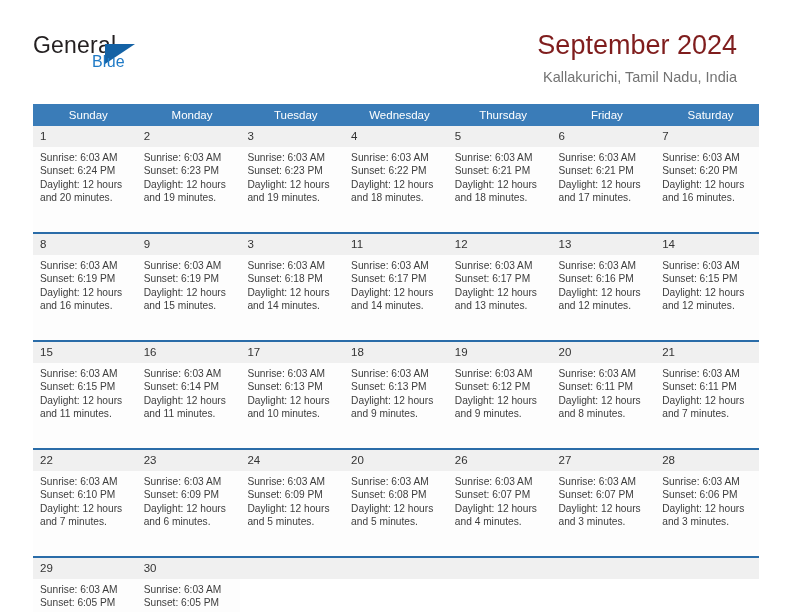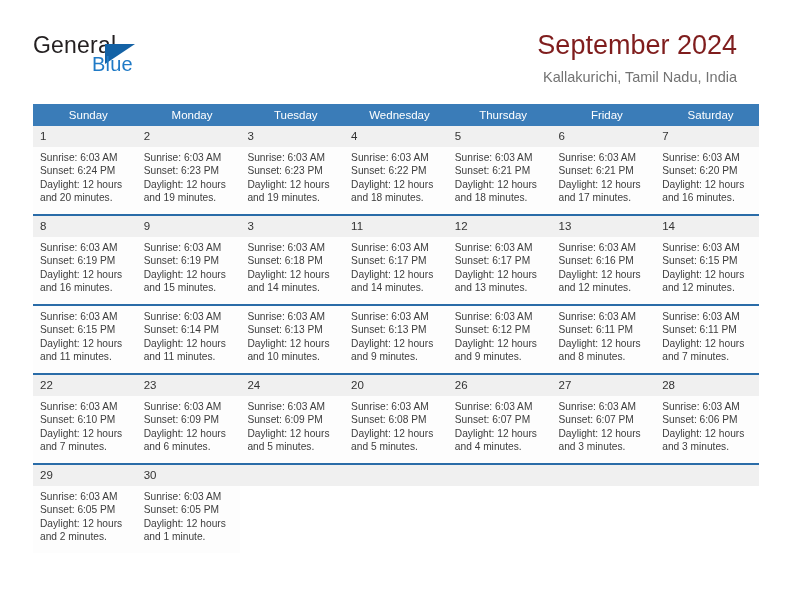--- a/index.html
+++ b/index.html
@@ -39,21 +39,21 @@
     top: 0;
     font-size: 23px;
     letter-spacing: 0.2px;
     color: #231f20;
     font-family: "Liberation Sans", sans-serif;
   }
   .logo-blue {
     position: absolute;
     left: 59px;
     top: 21px;
-    font-size: 20px;
+    font-size: 16px;
     letter-spacing: 0.2px;
     color: #1f7ac6;
     font-family: "Liberation Sans", sans-serif;
   }
   .logo-tri {
     position: absolute;
     left: 72px;
     top: 12px;
     width: 0;
     height: 0;
@@ -115,21 +115,21 @@
     line-height: 13px;
     vertical-align: top;
   }
   .daynum-row td.empty {
     background: #f0f0f0;
   }
   .info-row td {
     background: #fdfdfd;
     font-size: 10.2px;
     color: #3d3d3d;
-    padding: 4px 6px 5px 7px;
+    padding: 4px 6px 23px 7px;
     line-height: 13.4px;
     vertical-align: top;
     height: 58px;
   }
   .info-row td.empty {
     background: #ffffff;
   }
   .info-line {
     display: block;
     white-space: nowrap;
@@ -273,20 +273,29 @@
           <td>
             <span class="info-line">Sunrise: 6:03 AM</span>
             <span class="info-line">Sunset: 6:15 PM</span>
             <span class="info-line">Daylight: 12 hours</span>
             <span class="info-line">and 12 minutes.</span>
           </td>
         </tr>
         <tr class="week-sep">
           <td colspan="7"></td>
         </tr>
+        <tr class="daynum-row">
+          <td>15</td>
+          <td>16</td>
+          <td>17</td>
+          <td>18</td>
+          <td>19</td>
+          <td>20</td>
+          <td>21</td>
+        </tr>
         <tr class="info-row">
           <td>
             <span class="info-line">Sunrise: 6:03 AM</span>
             <span class="info-line">Sunset: 6:15 PM</span>
             <span class="info-line">Daylight: 12 hours</span>
             <span class="info-line">and 11 minutes.</span>
           </td>
           <td>
             <span class="info-line">Sunrise: 6:03 AM</span>
             <span class="info-line">Sunset: 6:14 PM</span>

